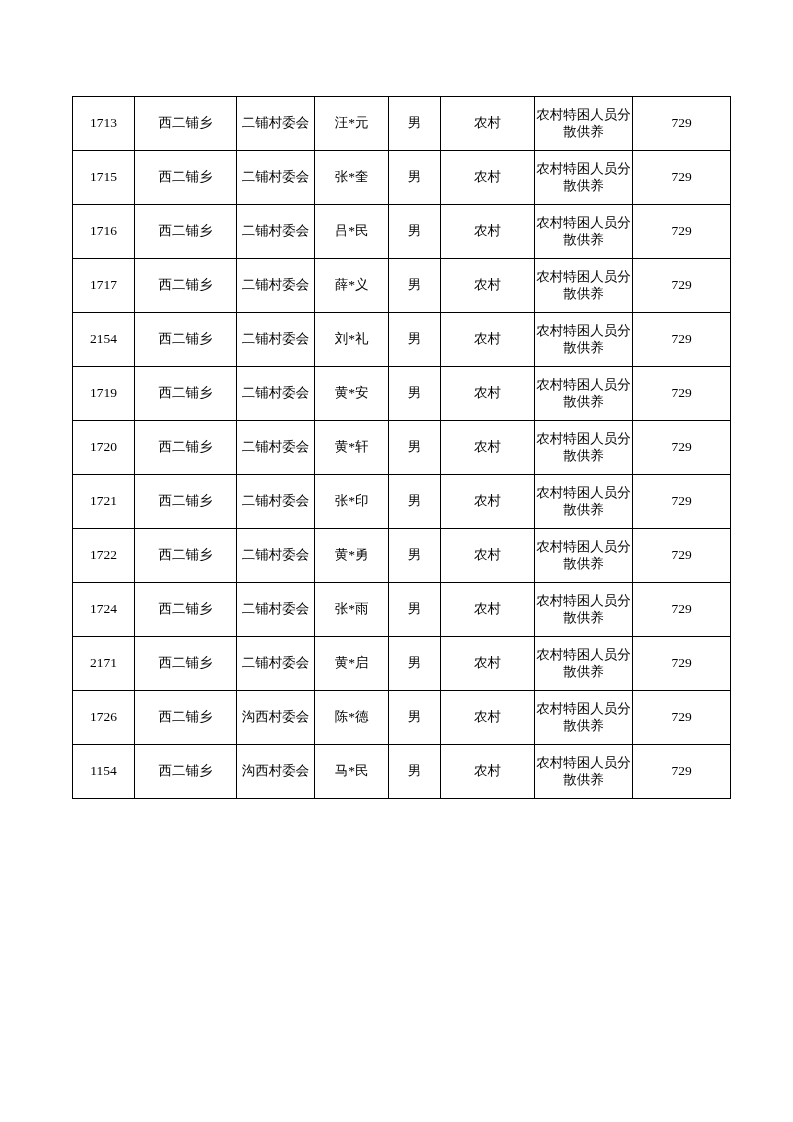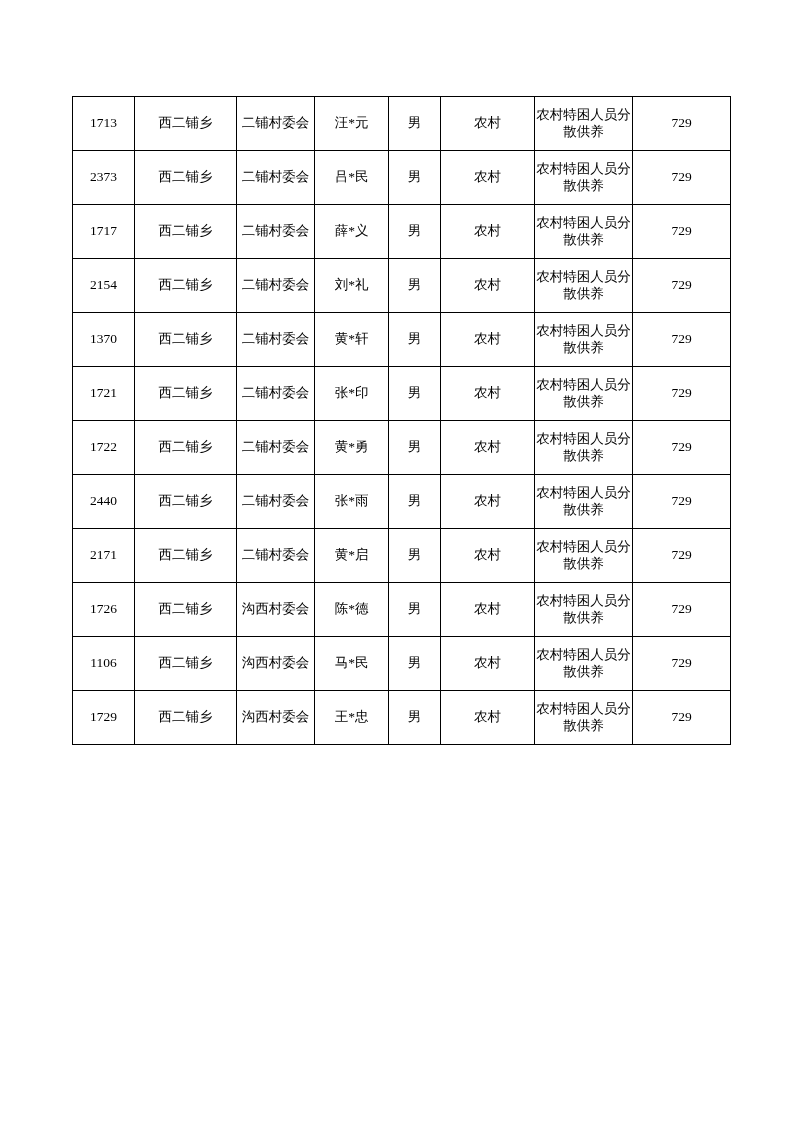--- a/index.html
+++ b/index.html
@@ -80,21 +80,31 @@
           <td class="id">1713</td>
           <td class="town">西二铺乡</td>
           <td class="vill">二铺村委会</td>
           <td class="name">汪*元</td>
           <td class="sex">男</td>
           <td class="type">农村</td>
           <td class="cat">农村特困人员分散供养</td>
           <td class="amt">729</td>
         </tr>
         <tr>
-          <td class="id">2373</td>
+          <td class="id">1715</td>
+          <td class="town">西二铺乡</td>
+          <td class="vill">二铺村委会</td>
+          <td class="name">张*奎</td>
+          <td class="sex">男</td>
+          <td class="type">农村</td>
+          <td class="cat">农村特困人员分散供养</td>
+          <td class="amt">729</td>
+        </tr>
+        <tr>
+          <td class="id">1716</td>
           <td class="town">西二铺乡</td>
           <td class="vill">二铺村委会</td>
           <td class="name">吕*民</td>
           <td class="sex">男</td>
           <td class="type">农村</td>
           <td class="cat">农村特困人员分散供养</td>
           <td class="amt">729</td>
         </tr>
         <tr>
           <td class="id">1717</td>
@@ -110,21 +120,31 @@
           <td class="id">2154</td>
           <td class="town">西二铺乡</td>
           <td class="vill">二铺村委会</td>
           <td class="name">刘*礼</td>
           <td class="sex">男</td>
           <td class="type">农村</td>
           <td class="cat">农村特困人员分散供养</td>
           <td class="amt">729</td>
         </tr>
         <tr>
-          <td class="id">1370</td>
+          <td class="id">1719</td>
+          <td class="town">西二铺乡</td>
+          <td class="vill">二铺村委会</td>
+          <td class="name">黄*安</td>
+          <td class="sex">男</td>
+          <td class="type">农村</td>
+          <td class="cat">农村特困人员分散供养</td>
+          <td class="amt">729</td>
+        </tr>
+        <tr>
+          <td class="id">1720</td>
           <td class="town">西二铺乡</td>
           <td class="vill">二铺村委会</td>
           <td class="name">黄*轩</td>
           <td class="sex">男</td>
           <td class="type">农村</td>
           <td class="cat">农村特困人员分散供养</td>
           <td class="amt">729</td>
         </tr>
         <tr>
           <td class="id">1721</td>
@@ -140,21 +160,21 @@
           <td class="id">1722</td>
           <td class="town">西二铺乡</td>
           <td class="vill">二铺村委会</td>
           <td class="name">黄*勇</td>
           <td class="sex">男</td>
           <td class="type">农村</td>
           <td class="cat">农村特困人员分散供养</td>
           <td class="amt">729</td>
         </tr>
         <tr>
-          <td class="id">2440</td>
+          <td class="id">1724</td>
           <td class="town">西二铺乡</td>
           <td class="vill">二铺村委会</td>
           <td class="name">张*雨</td>
           <td class="sex">男</td>
           <td class="type">农村</td>
           <td class="cat">农村特困人员分散供养</td>
           <td class="amt">729</td>
         </tr>
         <tr>
           <td class="id">2171</td>
@@ -170,34 +190,24 @@
           <td class="id">1726</td>
           <td class="town">西二铺乡</td>
           <td class="vill">沟西村委会</td>
           <td class="name">陈*德</td>
           <td class="sex">男</td>
           <td class="type">农村</td>
           <td class="cat">农村特困人员分散供养</td>
           <td class="amt">729</td>
         </tr>
         <tr>
-          <td class="id">1106</td>
+          <td class="id">1154</td>
           <td class="town">西二铺乡</td>
           <td class="vill">沟西村委会</td>
           <td class="name">马*民</td>
-          <td class="sex">男</td>
-          <td class="type">农村</td>
-          <td class="cat">农村特困人员分散供养</td>
-          <td class="amt">729</td>
-        </tr>
-        <tr>
-          <td class="id">1729</td>
-          <td class="town">西二铺乡</td>
-          <td class="vill">沟西村委会</td>
-          <td class="name">王*忠</td>
           <td class="sex">男</td>
           <td class="type">农村</td>
           <td class="cat">农村特困人员分散供养</td>
           <td class="amt">729</td>
         </tr>
       </tbody>
   </table>
 </div>
 
 </body></html>

